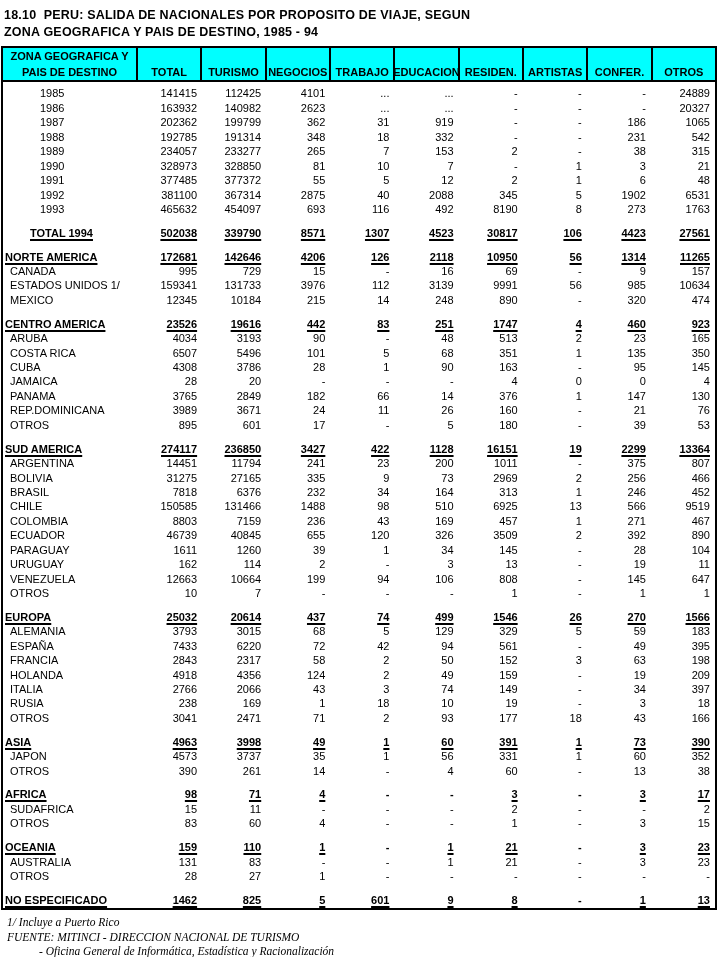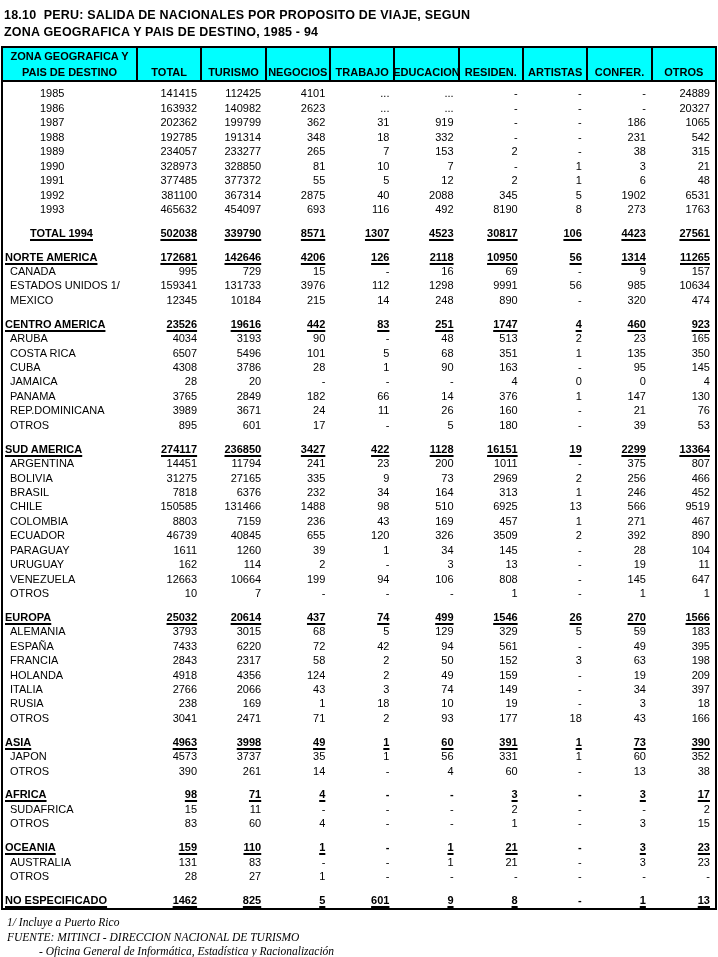--- a/index.html
+++ b/index.html
@@ -257,21 +257,21 @@
         <div class="cell num col-num"><span>-</span></div>
         <div class="cell num col-num"><span>9</span></div>
         <div class="cell num col-num"><span>157</span></div>
       </div>
       <div class="row country">
         <div class="cell label col-label"><span>ESTADOS UNIDOS 1/</span></div>
         <div class="cell num col-num"><span>159341</span></div>
         <div class="cell num col-num"><span>131733</span></div>
         <div class="cell num col-num"><span>3976</span></div>
         <div class="cell num col-num"><span>112</span></div>
-        <div class="cell num col-num"><span>1298</span></div>
+        <div class="cell num col-num"><span>3139</span></div>
         <div class="cell num col-num"><span>9991</span></div>
         <div class="cell num col-num"><span>56</span></div>
         <div class="cell num col-num"><span>985</span></div>
         <div class="cell num col-num"><span>10634</span></div>
       </div>
       <div class="row country">
         <div class="cell label col-label"><span>MEXICO</span></div>
         <div class="cell num col-num"><span>12345</span></div>
         <div class="cell num col-num"><span>10184</span></div>
         <div class="cell num col-num"><span>215</span></div>

